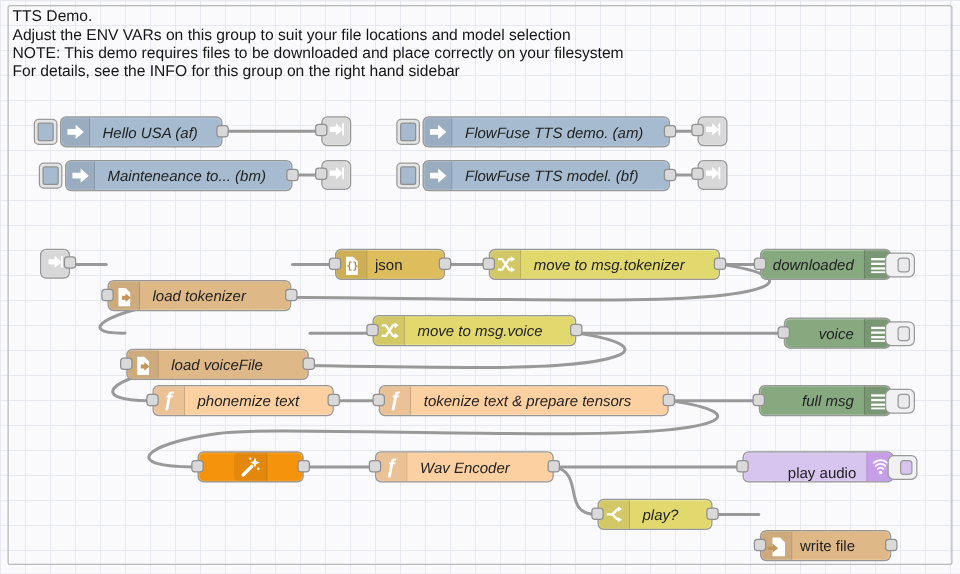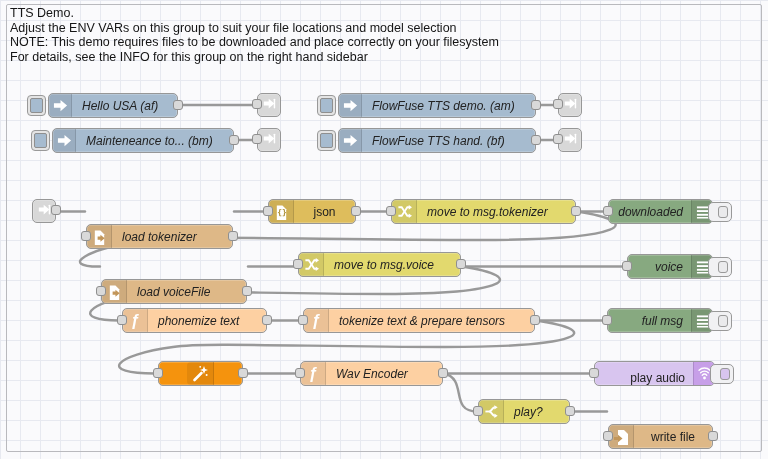--- a/index.html
+++ b/index.html
@@ -16,21 +16,21 @@
   .comment{position:absolute;left:10px;top:6px;z-index:2;font-size:12.5px;
     line-height:14.6px;color:#151515;white-space:nowrap;}
   svg.wires{position:absolute;left:0;top:0;z-index:1;}
   svg.wires path{stroke:var(--wire,#999);stroke-width:2.4;fill:none;stroke-linecap:round;}
 
   .node{position:absolute;height:25px;border:1px solid #979797;border-radius:5px;
     box-sizing:border-box;display:flex;align-items:center;z-index:2;
     font-size:12px;font-style:italic;color:#222;box-shadow:0 0 0 0.5px rgba(255,255,255,.4) inset;}
   .plain{font-style:normal;}
   .lbl{flex:1;padding:0 8px 0 10px;white-space:nowrap;overflow:hidden;}
-  .lbl.c{text-align:center;padding:0 6px;}
+  .lbl.c{text-align:left;padding:0 6px;}
   .lbl.r{text-align:right;padding:0 8px;}
   .strip{flex:none;height:100%;width:24px;display:flex;align-items:center;justify-content:center;
     background:rgba(0,0,0,.07);border-right:1px solid rgba(0,0,0,.13);border-radius:4px 0 0 4px;}
   .strip.right{border-right:none;border-left:1px solid rgba(0,0,0,.13);border-radius:0 4px 4px 0;background:rgba(0,0,0,.10);}
   .strip svg{display:block;}
 
   .n-inject{background:var(--inject,#a6bbcf);}
   .n-inject .strip{width:22px;}
   .n-link{background:var(--link,#d8d8d8);width:24px;height:24px;justify-content:center;}
   .n-file{background:var(--file,#deb887);margin-top:25px;--cut:#c2965a;}
@@ -137,21 +137,21 @@
 
   <div class="node n-inject" style="left:338px;top:128px;width:198px;">
     <span class="ibtn">
         <i></i>
       </span>
     <span class="strip">
       <svg width="15" height="15" viewBox="0 0 16 16">
           <path class="ficon" d="M1 5.5h7V2l7 6-7 6v-3.5H1z"></path>
         </svg>
     </span>
-    <span class="lbl">FlowFuse TTS hand. (bf)</span>
+    <span class="lbl">FlowFuse TTS model. (bf)</span>
     <span class="port out"></span>
   </div>
 
   <div class="node n-link" style="left:257px;top:93px;">
     <span><svg width="13" height="13" viewBox="0 0 16 16">
           <path class="ficon" d="M1 5.5h6V2l7 6-7 6v-3.5H1z"></path>
           <rect class="ficon" x="13.2" y="2" width="1.8" height="12" rx="0.9"></rect>
         </svg></span>
     <span class="port in"></span>
   </div>

